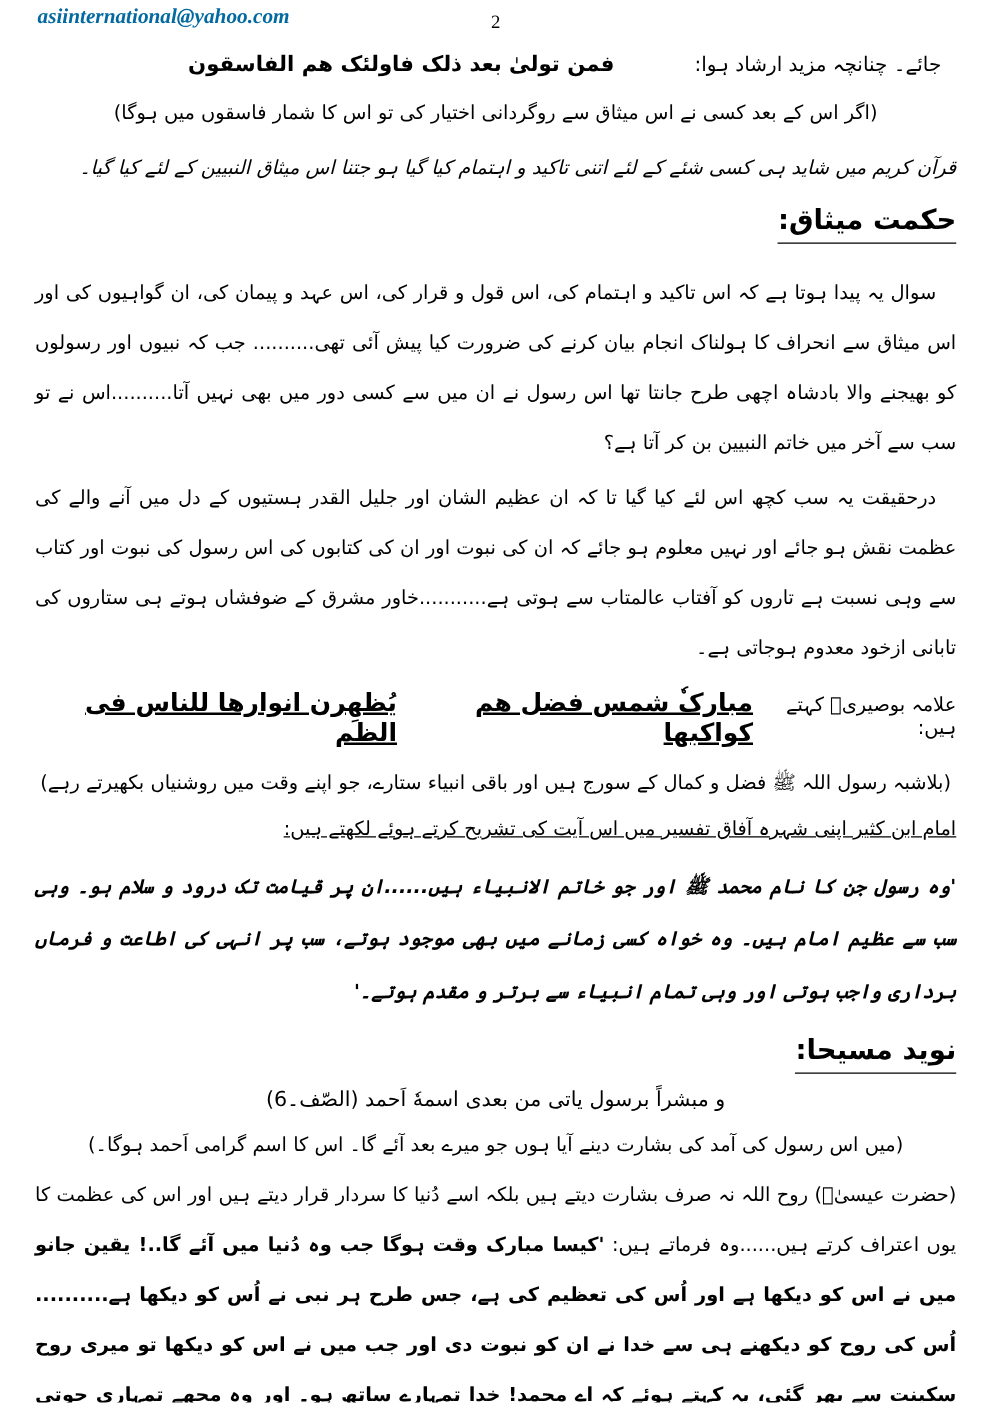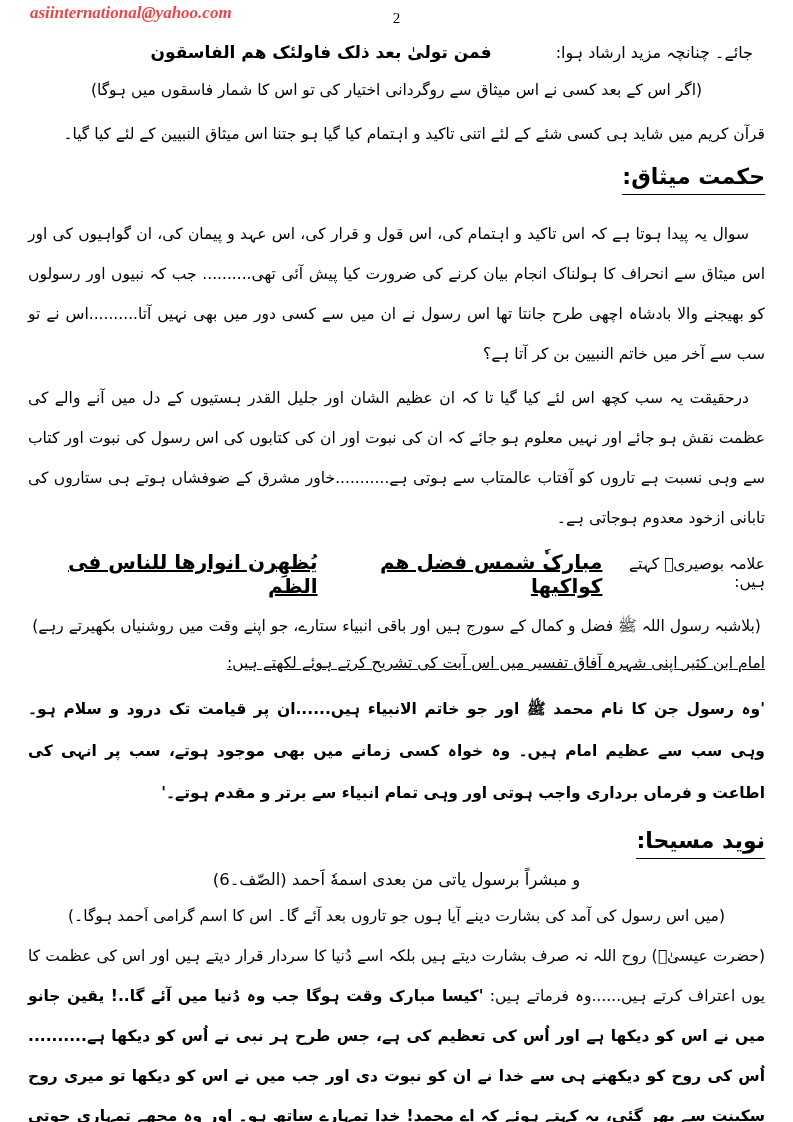--- a/index.html
+++ b/index.html
@@ -4,35 +4,35 @@
 <style>
   html,body{margin:0;padding:0;}
   body{
     width:793px;height:1122px;background:#ffffff;color:#000;
     font-family:"DejaVu Sans",sans-serif;position:relative;overflow:hidden;
   }
   .hdr{position:relative;height:34px;}
   .hdr-email{
     position:absolute;left:30px;top:3px;
     font-family:"Liberation Serif",serif;font-style:italic;font-weight:bold;
-    font-size:17px;color:#ef4444;text-decoration:none;
+    font-size:17px;color:#0369a1;text-decoration:none;
   }
   .page-num{
     position:absolute;left:0;right:0;top:10px;text-align:center;
     font-family:"Liberation Serif",serif;font-size:15px;
   }
   .content{padding:0 28px;}
   .line1{direction:rtl;display:flex;gap:64px;align-items:baseline;
     padding-right:12px;margin-top:8px;font-size:16px;}
   .line1 .ar{font-weight:bold;font-size:17px;}
   .center{text-align:center;}
   .trans{direction:rtl;font-size:15.5px;margin-top:16px;line-height:24px;}
   .para{direction:rtl;text-align:justify;font-size:15.5px;line-height:40px;}
   .indent{text-indent:16px;}
-  .mt12{margin-top:12px;} .mt16{margin-top:16px;} .mt8{margin-top:8px;} .mt4{margin-top:4px;}
+  .mt12{margin-top:12px;font-style:italic;} .mt16{margin-top:16px;} .mt8{margin-top:8px;} .mt4{margin-top:4px;}
   .heading{direction:rtl;text-align:right;margin-top:10px;font-size:22px;font-weight:bold;height:34px;}
   .heading span{border-bottom:1.5px solid #000;padding-bottom:5px;display:inline-block;}
   .couplet{direction:rtl;display:flex;justify-content:space-between;align-items:baseline;
     margin-top:12px;font-size:15.5px;}
   .couplet .hemi{font-weight:bold;font-size:20px;text-decoration:underline;}
   .oneline{direction:rtl;text-align:right;font-size:15.5px;margin-top:12px;line-height:26px;text-decoration:underline;}
   .bold-quote{font-weight:bold;}
   .verse{direction:rtl;text-align:center;font-weight:normal;font-size:16.5px;margin-top:4px;line-height:28px;}
 </style>
 </head>
@@ -73,19 +73,19 @@
   <div class="oneline">امام ابن کثیر اپنی شہرہ آفاق تفسیر میں اس آیت کی تشریح کرتے ہوئے لکھتے ہیں:</div>
 
   <div class="para mt12 bold-quote" style="line-height:42px;">'وہ رسول جن کا نام محمد ﷺ اور جو خاتم الانبیاء ہیں......ان پر قیامت تک درود و سلام ہو۔ وہی سب سے عظیم امام ہیں۔ وہ خواہ کسی زمانے میں بھی موجود ہوتے، سب پر انہی کی اطاعت و فرماں برداری واجب ہوتی اور وہی تمام انبیاء سے برتر و مقدم ہوتے۔'</div>
 
   <div class="heading" style="margin-top:14px;">
     <span>نوید مسیحا:</span>
   </div>
 
   <div class="verse">و مبشراً برسول یاتی من بعدی اسمهٗ اَحمد (الصّف۔6)</div>
 
-  <div class="trans center" style="margin-top:10px;">(میں اس رسول کی آمد کی بشارت دینے آیا ہوں جو تاروں بعد آئے گا۔ اس کا اسم گرامی اَحمد ہوگا۔)</div>
+  <div class="trans center" style="margin-top:10px;">(میں اس رسول کی آمد کی بشارت دینے آیا ہوں جو میرے بعد آئے گا۔ اس کا اسم گرامی اَحمد ہوگا۔)</div>
 
   <div class="para mt8">
     <span>(حضرت عیسیٰؑ) روح اللہ نہ صرف بشارت دیتے ہیں بلکہ اسے دُنیا کا سردار قرار دیتے ہیں اور اس کی عظمت کا یوں اعتراف کرتے ہیں......وہ فرماتے ہیں: </span><span class="bold-quote">'کیسا مبارک وقت ہوگا جب وہ دُنیا میں آئے گا..! یقین جانو میں نے اس کو دیکھا ہے اور اُس کی تعظیم کی ہے، جس طرح ہر نبی نے اُس کو دیکھا ہے.......... اُس کی روح کو دیکھنے ہی سے خدا نے ان کو نبوت دی اور جب میں نے اس کو دیکھا تو میری روح سکینت سے بھر گئی، یہ کہتے ہوئے کہ اے محمد! خدا تمہارے ساتھ ہو۔ اور وہ مجھے تمہاری جوتی کے تسمے باندھنے کے قابل بنادے، کیونکہ یہ مرتبہ بھی پالوں تو میں ایک بڑا نبی اور خدا کی ایک مقدس ہستی ہو جاؤں گا۔' </span>
   </div>
 
 </div>
 
 </body></html>

